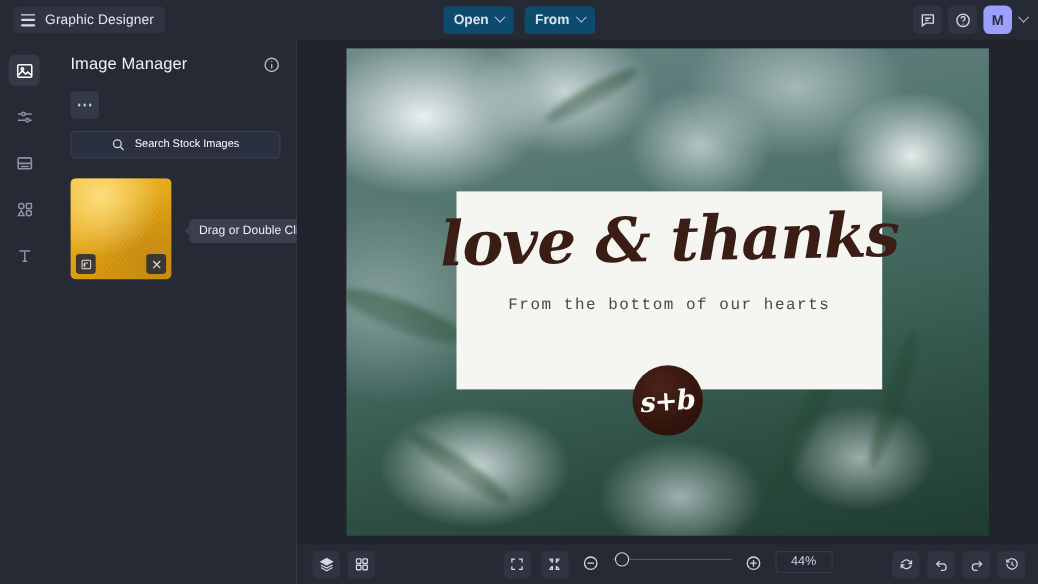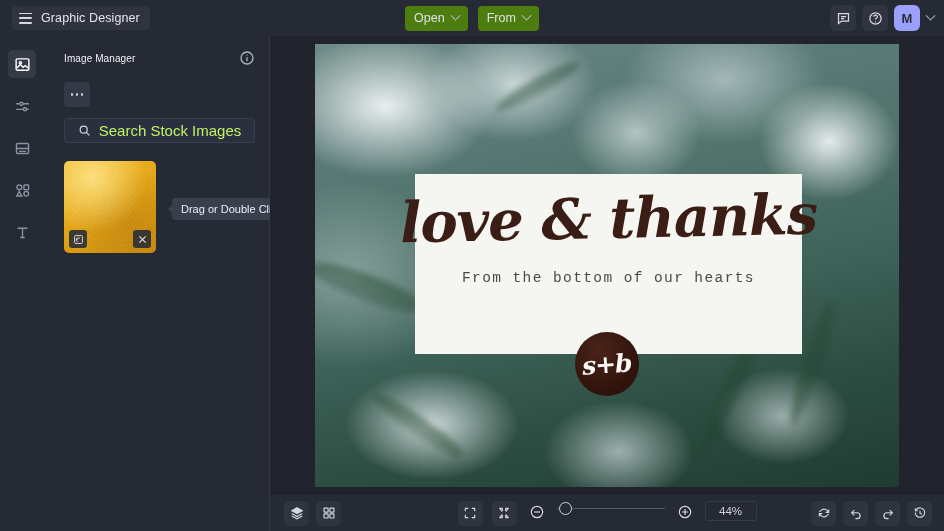--- a/index.html
+++ b/index.html
@@ -30,22 +30,22 @@
 
   .hdr-center {
     position: absolute; left: 0; right: 0; top: 0; height: 36px;
     display: flex; align-items: center; justify-content: center; gap: 10px;
     pointer-events: none;
   }
   .hdr-btn {
     pointer-events: auto;
     display: flex; align-items: center; gap: 7px;
     height: 25px; padding: 0 9px;
-    background: #4d7c0f; border-radius: 4px;
-    color: #dfe2ea; font-size: 12.5px; cursor: pointer;
+    background: #0c4a6e; border-radius: 4px;
+    color: #dfe2ea; font-size: 12.5px; cursor: pointer; font-weight: bold;
   }
   .chev { width: 7px; height: 7px; border-right: 1.4px solid #b9bdc9; border-bottom: 1.4px solid #b9bdc9;
           transform: rotate(45deg) translate(-2px,-2px); }
 
   .hdr-right {
     position: absolute; right: 10px; top: 0; height: 36px;
     display: flex; align-items: center; gap: 6px;
   }
   .icon-btn {
     width: 26px; height: 26px; border-radius: 5px;
@@ -76,36 +76,36 @@
   .rail-item.active { background: #353a47; }
   .rail-item.active svg { stroke: #ffffff; }
 
   
   .panel {
     position: absolute; left: 44px; top: 36px; width: 226px; height: 495px;
     background: #262a35; border-right: 1px solid #343845;
     padding: 14px 14px 0 20px;
   }
   .panel-head { display: flex; align-items: center; justify-content: space-between; margin-bottom: 16px; }
-  .panel-title { font-size: 10px; color: #eef0f5; letter-spacing: .1px; }
+  .panel-title { font-size: 15px; color: #eef0f5; letter-spacing: .1px; }
   .btn-row { display: flex; gap: 8px; margin-bottom: 11px; }
   .btn-primary {
     flex: 1; height: 25px; background: #9aa0fb; border-radius: 4px;
     display: flex; align-items: center; justify-content: center;
     color: #2c3040; font-size: 12.5px; cursor: pointer;
   }
   .btn-more {
     width: 26px; height: 25px; background: #343948; border-radius: 4px;
     display: flex; align-items: center; justify-content: center; gap: 2.5px; cursor: pointer;
   }
   .btn-more i { width: 2.5px; height: 2.5px; border-radius: 50%; background: #c9cdd8; display: block; }
   .search-box {
     height: 25px; background: #2b3040; border: 1px solid #3a3f4e; border-radius: 4px;
     display: flex; align-items: center; justify-content: center; gap: 8px;
-    color: #bef264; font-size: 15px; cursor: text; margin-bottom: 18px;
+    color: #ffffff; font-size: 10px; cursor: text; margin-bottom: 18px;
   }
 
   
   .thumb-area { position: relative; }
   .thumb {
     position: relative; width: 92px; height: 92px; border-radius: 5px;
     background:
       radial-gradient(circle at 30% 18%, rgba(255,230,140,.85), rgba(0,0,0,0) 55%),
       radial-gradient(circle at 75% 75%, rgba(190,130,20,.6), rgba(0,0,0,0) 60%),
       linear-gradient(150deg, #f0b92a 0%, #e7aa1d 35%, #d99a12 65%, #c98b0c 100%);

